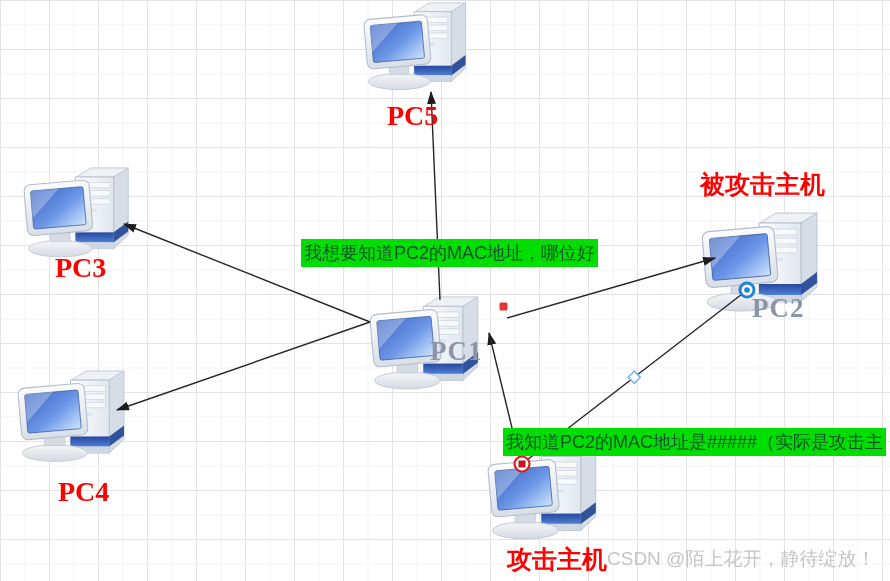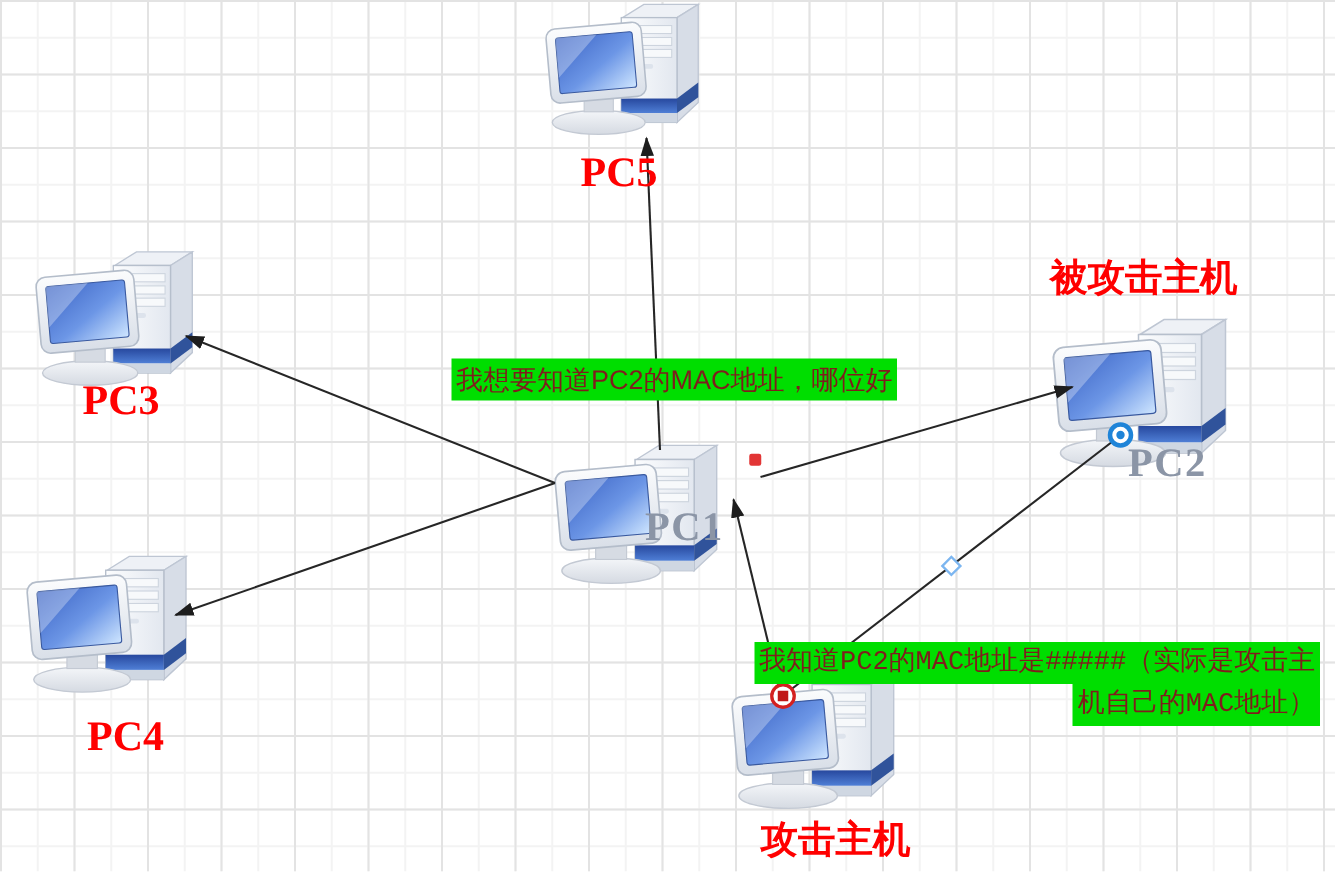--- a/index.html
+++ b/index.html
@@ -14,23 +14,23 @@
     font-family:"Liberation Sans", sans-serif;
   }
   .node{position:absolute;z-index:2;}
   .node svg{display:block;width:100%;height:auto;}
   .overlay{position:absolute;left:0;top:0;z-index:4;pointer-events:none;}
   .edge{stroke:var(--edge-black,#262626);stroke-width:1.4;fill:none;}
   .label{position:absolute;z-index:7;white-space:nowrap;font-family:Liberation Serif, serif;}
   .lbl-red{color:var(--label-red,#ff0000);font-weight:700;font-size:28px;}
   .cap-red{color:var(--label-red,#ff0000);font-weight:700;font-size:25px;}
   .lbl-gray{color:var(--pc-label-gray,#8b95a6);font-weight:700;font-size:27px;letter-spacing:1px;}
-  .bubble{position:absolute;z-index:6;font-size:18px;line-height:26px;color:#7f1d1d;}
+  .bubble{position:absolute;z-index:6;font-size:18px;line-height:26px;color:#14532d;}
   .bubble .hl{background:var(--highlight-green,#00de00);padding:1px 3px;white-space:nowrap;display:inline-block;}
-  .bubble.center{text-align:right;font-family:Liberation Mono, monospace;}
+  .bubble.center{text-align:left;}
   .watermark{position:absolute;z-index:7;color:var(--watermark-gray,#c5c5c5);font-size:19px;white-space:nowrap;}
   .defs-holder{position:absolute;width:0;height:0;overflow:hidden;}
 </style>
 </head>
 <body>
 
 <div class="canvas">
 
   <svg class="defs-holder" aria-hidden="true">
     <defs>
@@ -130,25 +130,25 @@
       <circle cx="747" cy="290" r="2.8" fill="#1f84d8"></circle>
     </g>
     <rect x="630" y="373" width="8.5" height="8.5" fill="#ffffff" stroke="#7cb6f0" stroke-width="1.6" transform="rotate(45 634.25 377.25)"></rect>
   </svg>
 
   <div class="bubble" style="left:301px;top:239px">
     <span class="hl">我想要知道PC2的MAC地址，哪位好</span><br>
   </div>
   <div class="bubble center" style="left:503px;top:428px">
     <span class="hl">我知道PC2的MAC地址是#####（实际是攻击主</span><br>
-    <span class="hl">机自己的MAC地址）</span>
   </div>
 
   <div class="label lbl-red" style="left:387px;top:100px">PC5</div>
   <div class="label lbl-red" style="left:55px;top:252px">PC3</div>
   <div class="label lbl-red" style="left:58px;top:476px">PC4</div>
   <div class="label lbl-gray" style="left:430px;top:336px">PC1</div>
   <div class="label lbl-gray" style="left:752px;top:293px">PC2</div>
   <div class="label cap-red" style="left:700px;top:168px">被攻击主机</div>
   <div class="label cap-red" style="left:507px;top:543px">攻击主机</div>
 
+  <div class="watermark" style="left:607px;top:546px">CSDN @陌上花开，静待绽放！</div>
 
 </div>
 
 </body></html>

